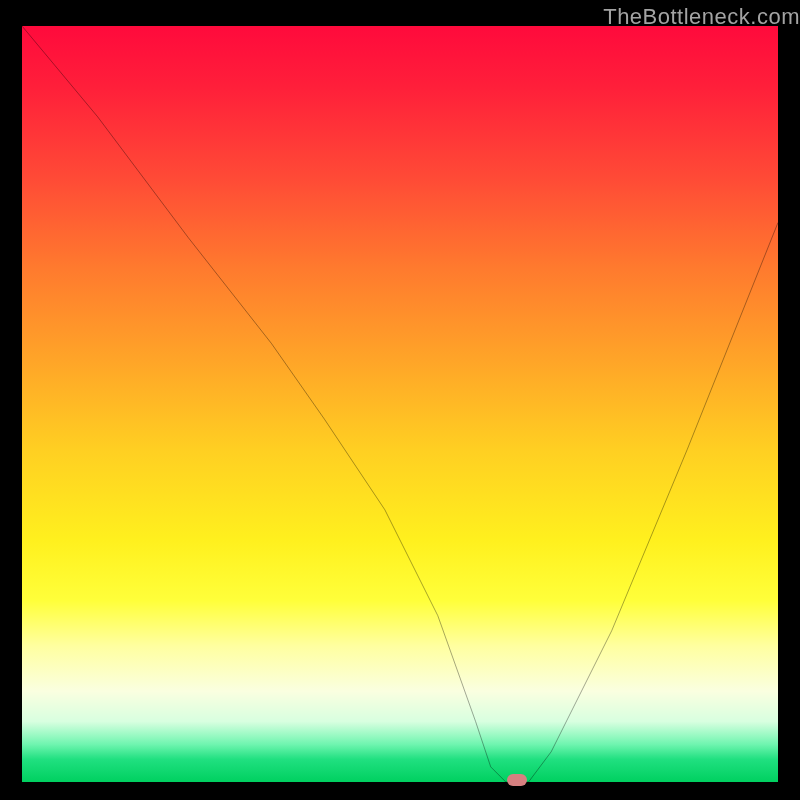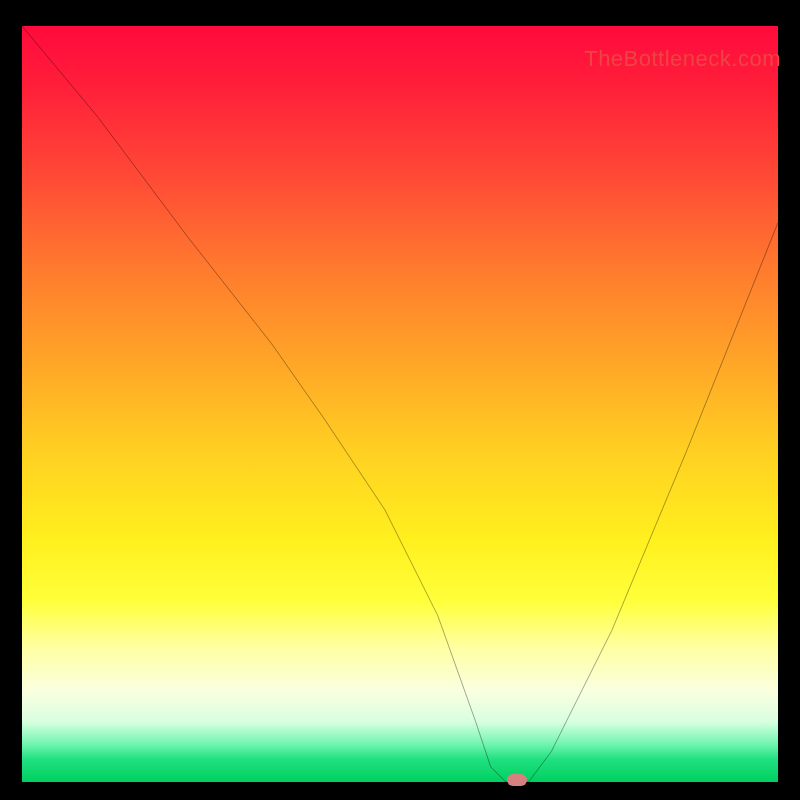--- a/index.html
+++ b/index.html
@@ -7,27 +7,26 @@
     width: 800px;
     height: 800px;
     background: #000;
     position: relative;
     font-family: Arial, Helvetica, sans-serif;
     overflow: hidden;
   }
   .watermark {
     position: absolute;
     top: 4px;
-    right: 19px;
-    color: #ef4444;
+    right: 0;
+    color: #a3a3a3;
     font-size: 22px;
     font-weight: 500;
     letter-spacing: 0.5px;
     z-index: 5;
-    margin-top: 42px;
   }
   .plot-area {
     position: absolute;
     left: 22px;
     top: 26px;
     width: 756px;
     height: 756px;
   }
   .gradient-bg {
     position: absolute;

